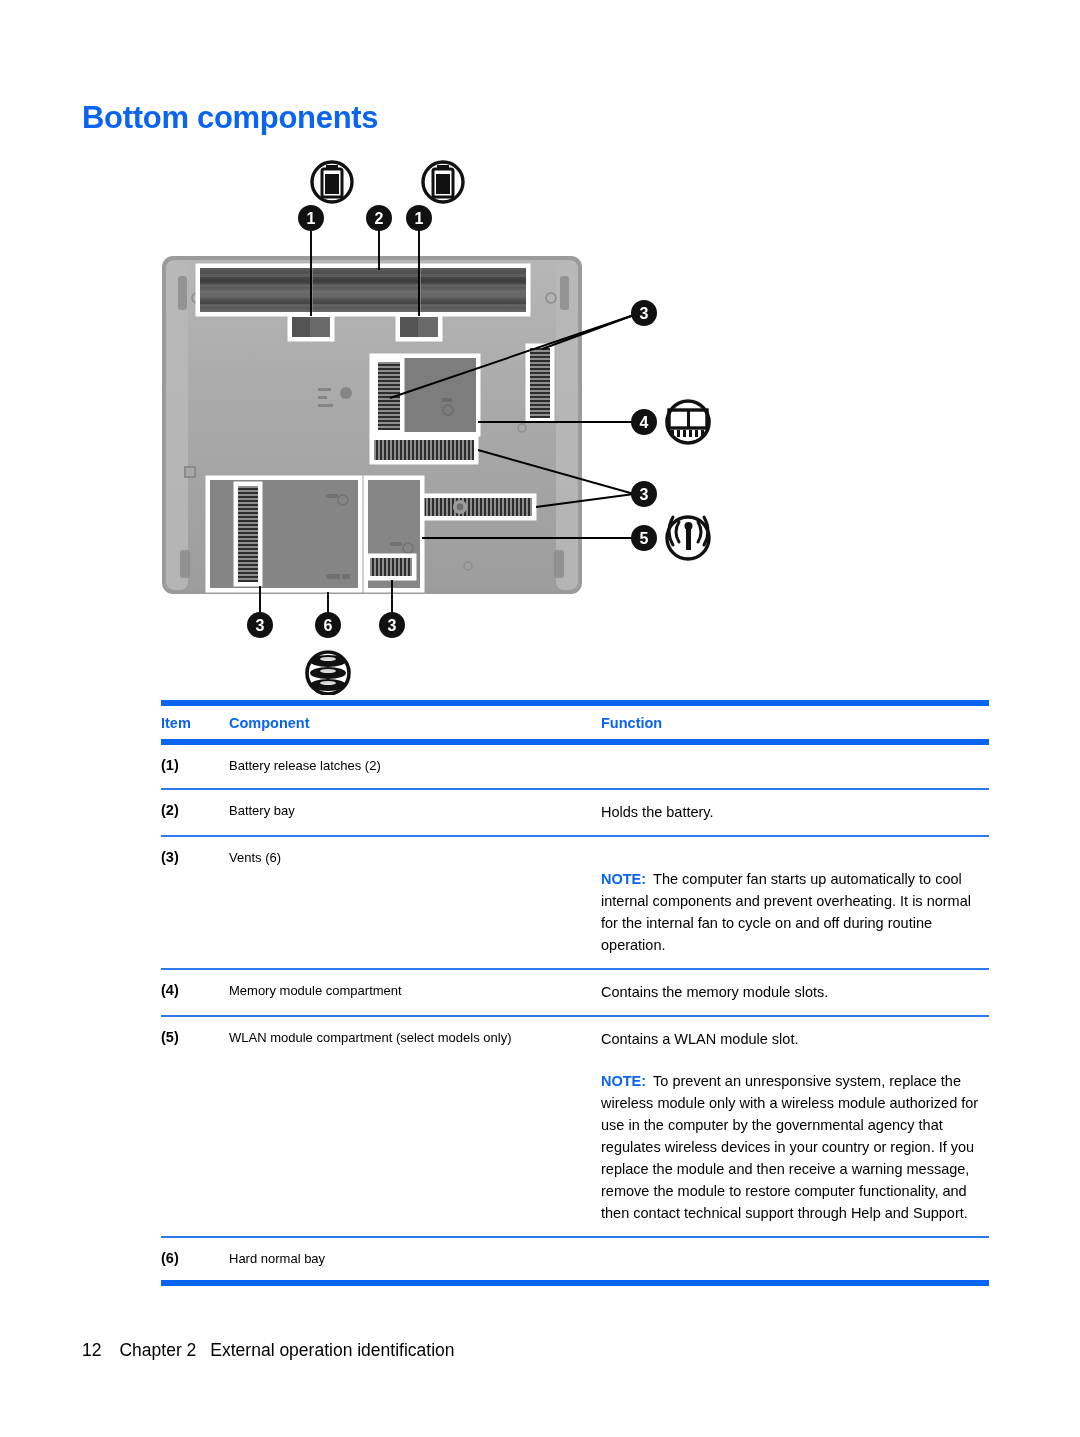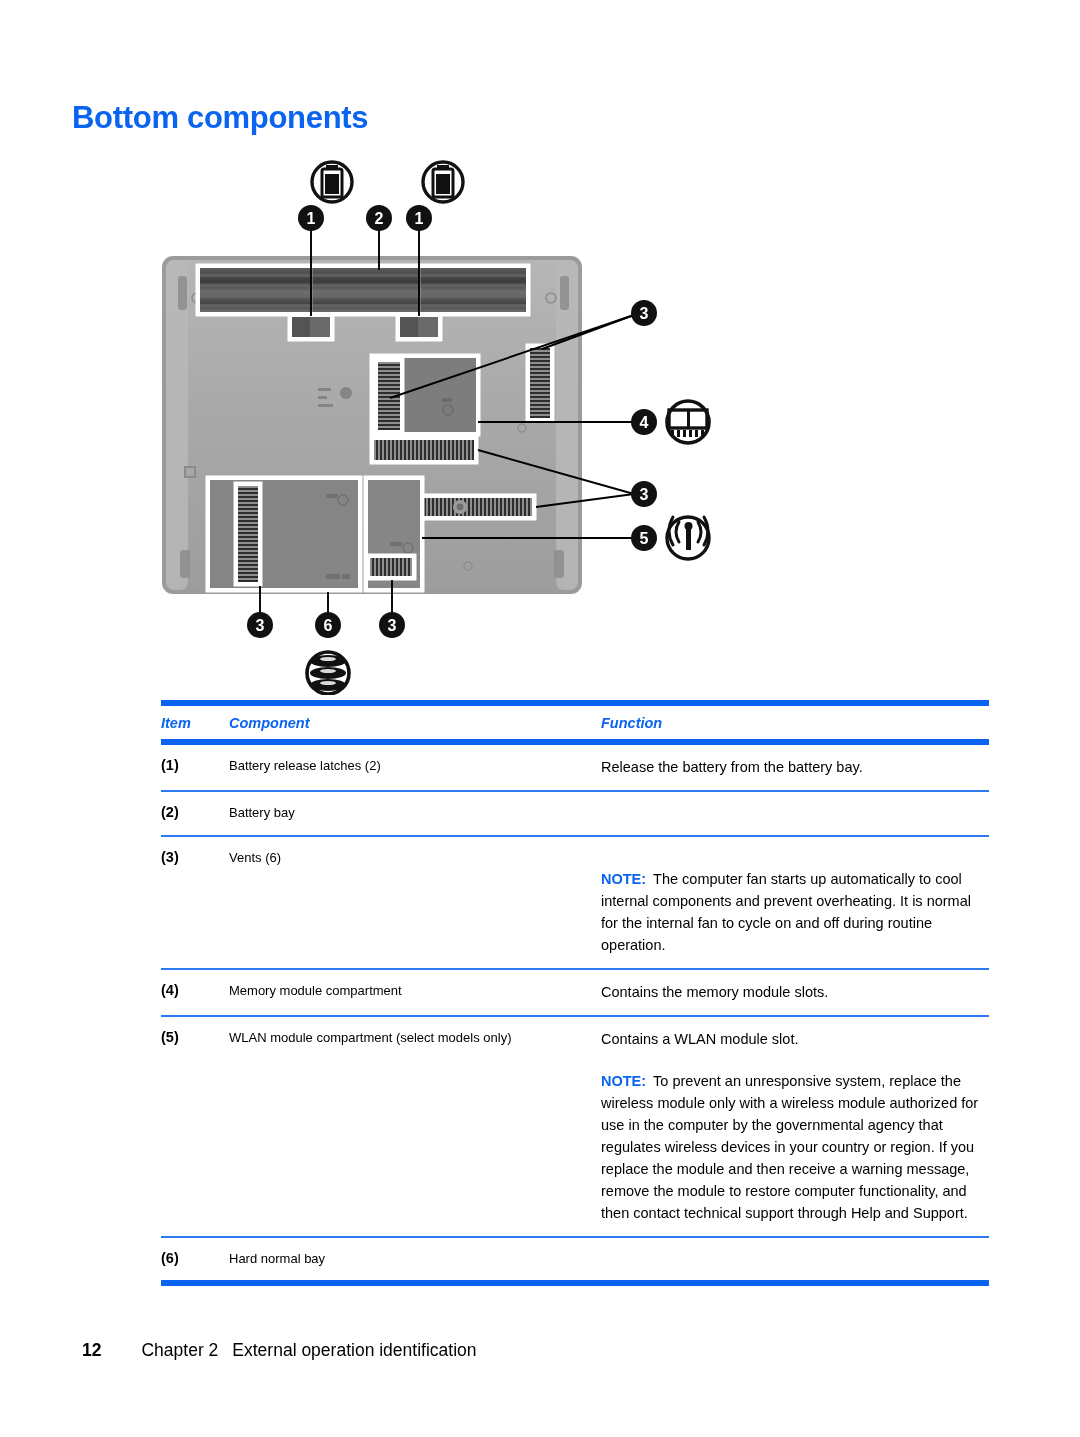--- a/index.html
+++ b/index.html
@@ -12,21 +12,21 @@
     height: 1437px;
     position: relative;
     font-family: "Liberation Sans", sans-serif;
     color: #000000;
     overflow: hidden;
   }
 
   
   .page-title {
     position: absolute;
-    left: 72px;
+    left: 82px;
     top: 100px;
     font-size: 31px;
     font-weight: bold;
     color: #0A64F0;
     letter-spacing: -0.3px;
   }
 
   
   .figure {
     position: absolute;
@@ -58,21 +58,20 @@
     display: flex;
     padding: 9px 0 8px 0;
   }
   .thead .c-item   { width: 68px; }
   .thead .c-comp   { width: 372px; }
   .thead .c-func   { flex: 1; }
   .thead span {
     font-size: 14.5px;
     font-weight: bold;
     color: #0A64F0;
-    font-style: italic;
   }
   .trow {
     display: flex;
     padding: 11px 0 12px 0;
     align-items: flex-start;
   }
   .trow .c-item {
     width: 68px;
     font-size: 14.5px;
     font-weight: bold;
@@ -103,21 +102,21 @@
   
   .footer {
     position: absolute;
     left: 82px;
     top: 1340px;
     font-size: 17.5px;
     color: #000;
     display: flex;
     align-items: baseline;
   }
-  .footer .pg { margin-right: 40px; font-weight: bold; }
+  .footer .pg { margin-right: 18px; }
   .footer .ch { margin-right: 14px; }
 </style>
 </head>
 <body>
 
 <div class="page-title">Bottom components</div>
 
 <div class="figure">
 <svg width="600" height="545" viewBox="0 0 600 545" xmlns="http://www.w3.org/2000/svg">
   <defs>
@@ -390,29 +389,29 @@
     <span class="c-item">Item</span>
     <span class="c-comp">Component</span>
     <span class="c-func">Function</span>
   </div>
 
   <div class="rule-thick"></div>
 
   <div class="trow">
     <div class="c-item">(1)</div>
     <div class="c-comp">Battery release latches (2)</div>
-    <div class="c-func">
-      <div>Release the battery from the battery bay.</div>
-    </div>
   </div>
   <div class="rule-thin"></div>
 
   <div class="trow">
     <div class="c-item">(2)</div>
     <div class="c-comp">Battery bay</div>
+    <div class="c-func">
+      <div>Holds the battery.</div>
+    </div>
   </div>
   <div class="rule-thin"></div>
 
   <div class="trow">
     <div class="c-item">(3)</div>
     <div class="c-comp">Vents (6)</div>
     <div class="c-func">
       <div class="note"><span class="note-label">NOTE:</span><span>The computer fan starts up automatically to cool internal components and prevent overheating. It is normal for the internal fan to cycle on and off during routine operation.</span></div>
     </div>
   </div>

